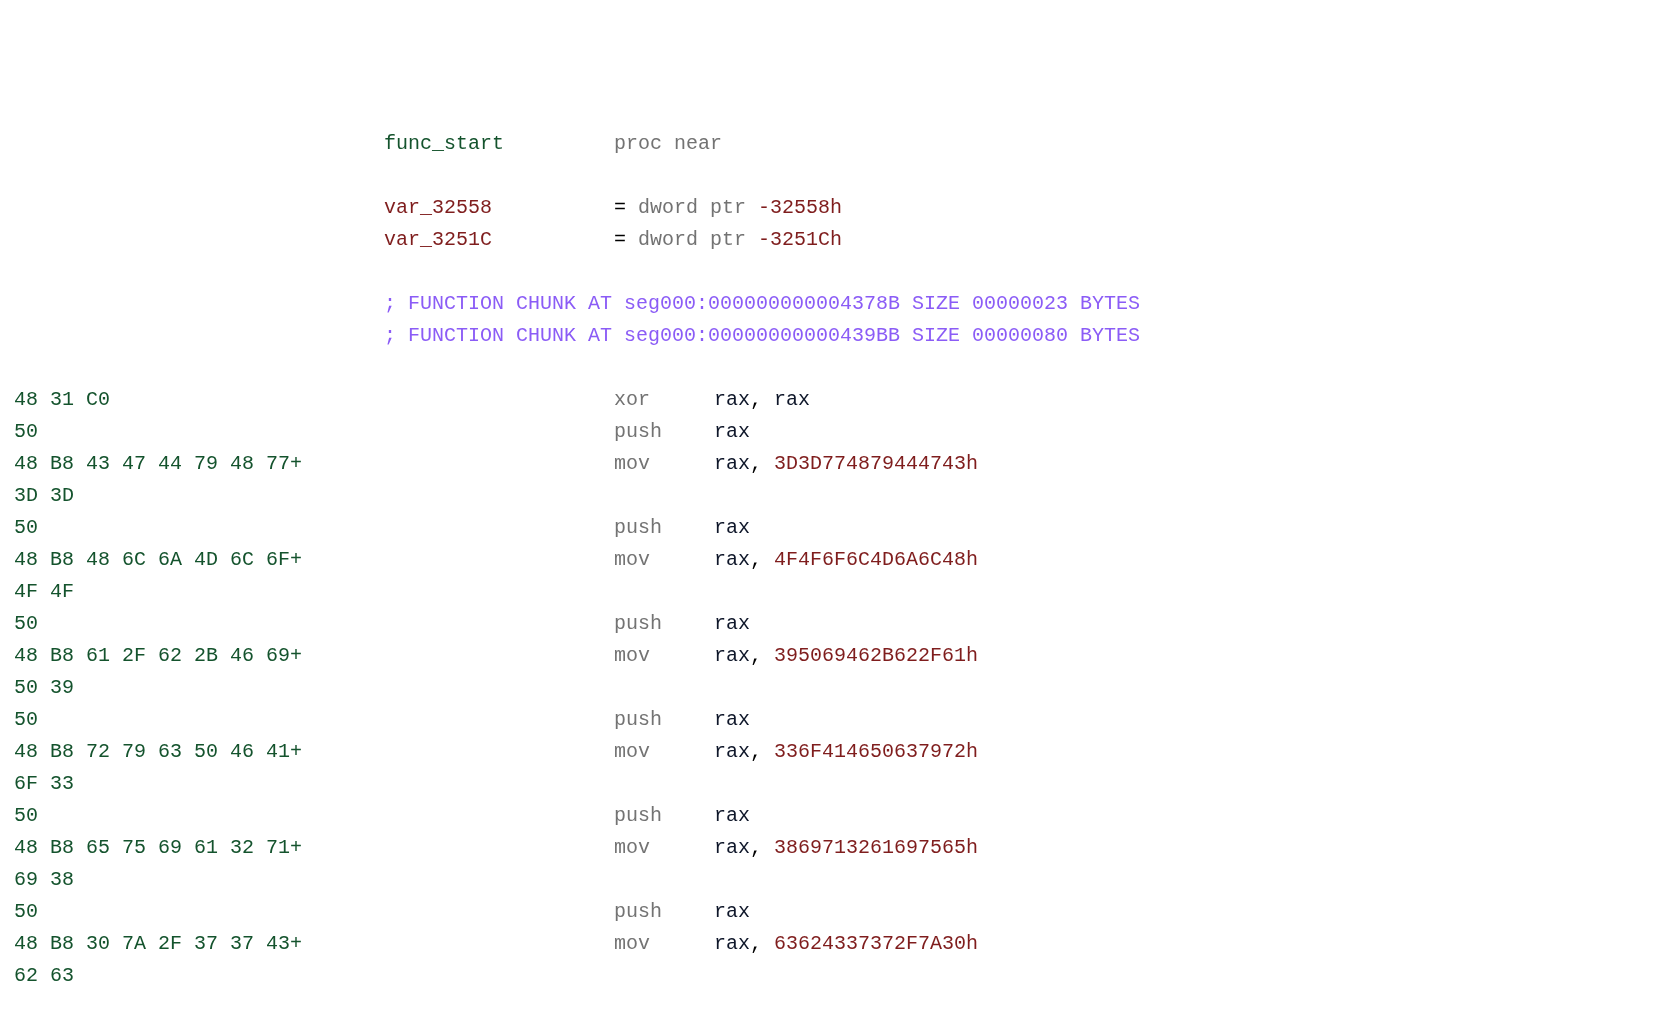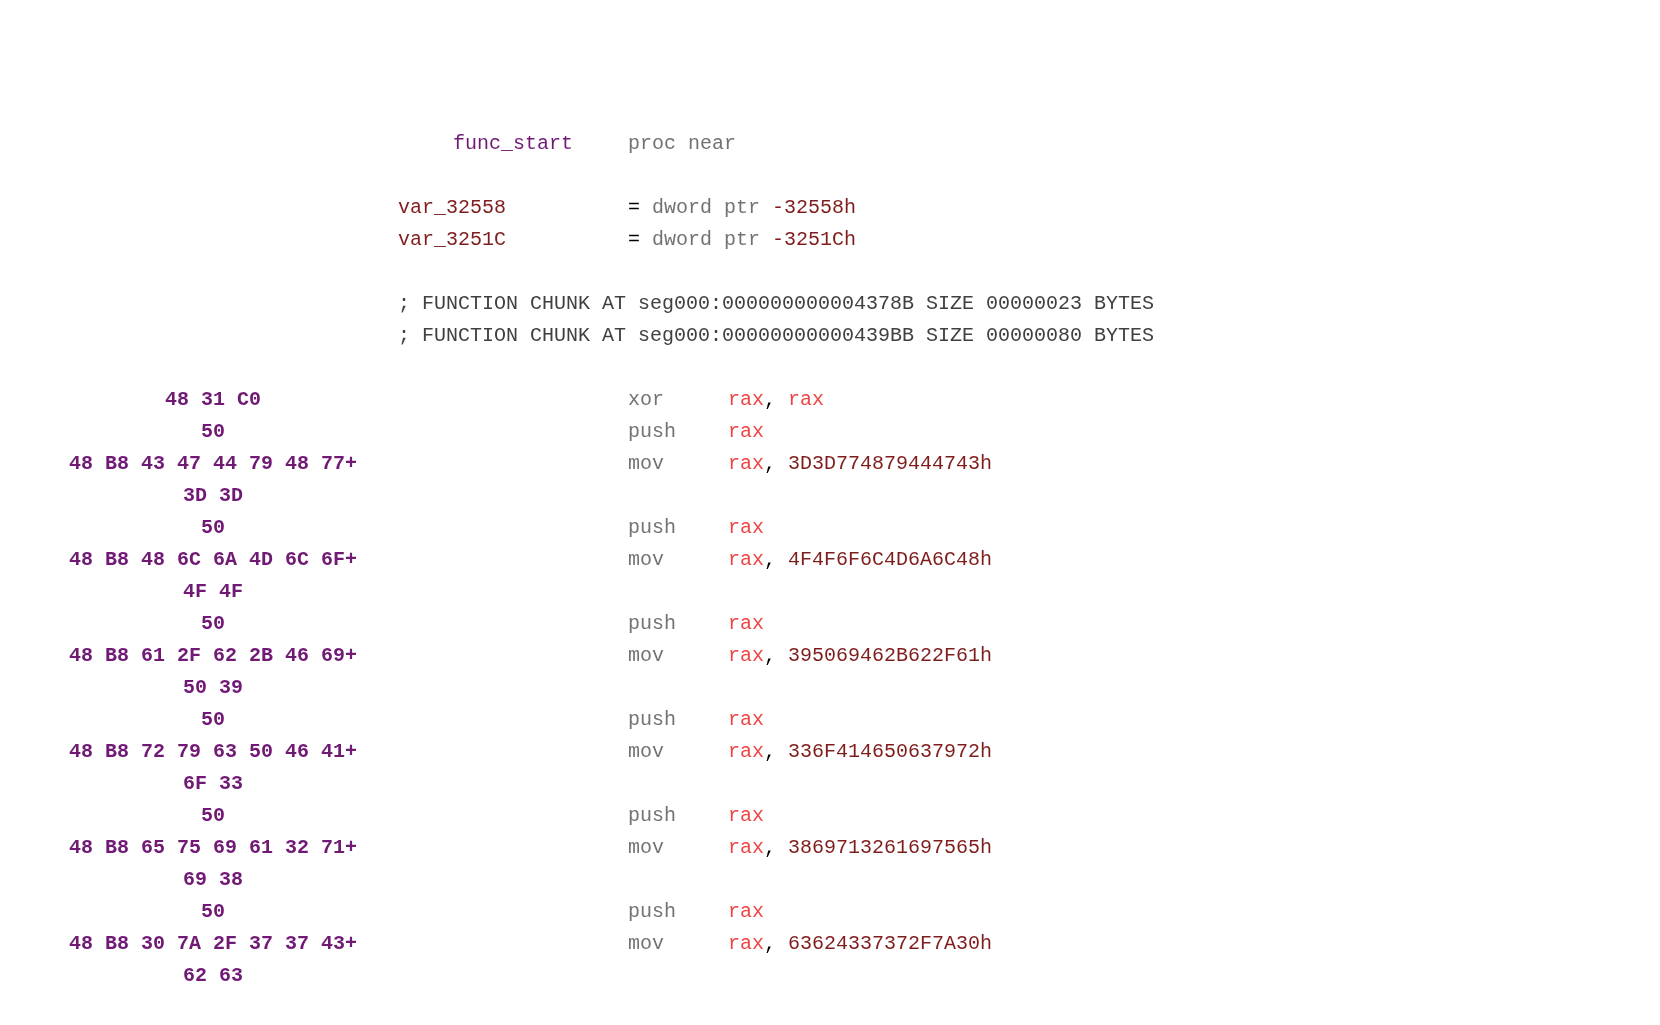--- a/index.html
+++ b/index.html
@@ -12,28 +12,27 @@
       white-space: pre;
       overflow-x: auto;
     }
     .line {
       display: flex;
     }
     .hex-col {
       width: 370px;
       display: inline-block;
       flex-shrink: 0;
-      padding-left: 28px;
-      font-weight: bold;
+      padding-left: 14px;
     }
-    .blue { color: #701a75; text-align: center; }
+    .blue { color: #14532d; }
     .navy { color: #737373; }
     .green { color: #7f1d1d; }
-    .teal { color: #ef4444; }
-    .gray { color: #404040; }
+    .teal { color: #0f172a; }
+    .gray { color: #8b5cf6; }
     .black { color: #000000; }
   </style>
 </head>
 <body>
 
 
 
 <div id="container"><div class="line"><span class="hex-col"></span><span class="blue" style="display:inline-block;width:230px;">func_start</span><span class="navy">proc near</span></div><div class="line"><span class="hex-col"> </span></div><div class="line"><span class="hex-col"></span><span class="green" style="display:inline-block;width:230px;">var_32558</span><span class="black">= </span><span class="navy">dword</span><span class="black"> </span><span class="navy">ptr</span><span class="green"> -32558h</span></div><div class="line"><span class="hex-col"></span><span class="green" style="display:inline-block;width:230px;">var_3251C</span><span class="black">= </span><span class="navy">dword</span><span class="black"> </span><span class="navy">ptr</span><span class="green"> -3251Ch</span></div><div class="line"><span class="hex-col"> </span></div><div class="line"><span class="hex-col"></span><span class="gray">; FUNCTION CHUNK AT seg000:000000000004378B SIZE 00000023 BYTES</span></div><div class="line"><span class="hex-col"></span><span class="gray">; FUNCTION CHUNK AT seg000:00000000000439BB SIZE 00000080 BYTES</span></div><div class="line"><span class="hex-col"> </span></div><div class="line"><span class="hex-col blue">48 31 C0</span><span style="display: inline-block; width: 230px;"></span><span class="navy" style="display: inline-block; width: 100px;">xor</span><span class="teal">rax</span><span class="black">, </span><span class="teal">rax</span></div><div class="line"><span class="hex-col blue">50</span><span style="display: inline-block; width: 230px;"></span><span class="navy" style="display: inline-block; width: 100px;">push</span><span class="teal">rax</span></div><div class="line"><span class="hex-col blue">48 B8 43 47 44 79 48 77+</span><span style="display: inline-block; width: 230px;"></span><span class="navy" style="display: inline-block; width: 100px;">mov</span><span class="teal">rax</span><span class="black">, </span><span class="green">3D3D774879444743h</span></div><div class="line"><span class="hex-col blue">3D 3D</span></div><div class="line"><span class="hex-col blue">50</span><span style="display: inline-block; width: 230px;"></span><span class="navy" style="display: inline-block; width: 100px;">push</span><span class="teal">rax</span></div><div class="line"><span class="hex-col blue">48 B8 48 6C 6A 4D 6C 6F+</span><span style="display: inline-block; width: 230px;"></span><span class="navy" style="display: inline-block; width: 100px;">mov</span><span class="teal">rax</span><span class="black">, </span><span class="green">4F4F6F6C4D6A6C48h</span></div><div class="line"><span class="hex-col blue">4F 4F</span></div><div class="line"><span class="hex-col blue">50</span><span style="display: inline-block; width: 230px;"></span><span class="navy" style="display: inline-block; width: 100px;">push</span><span class="teal">rax</span></div><div class="line"><span class="hex-col blue">48 B8 61 2F 62 2B 46 69+</span><span style="display: inline-block; width: 230px;"></span><span class="navy" style="display: inline-block; width: 100px;">mov</span><span class="teal">rax</span><span class="black">, </span><span class="green">395069462B622F61h</span></div><div class="line"><span class="hex-col blue">50 39</span></div><div class="line"><span class="hex-col blue">50</span><span style="display: inline-block; width: 230px;"></span><span class="navy" style="display: inline-block; width: 100px;">push</span><span class="teal">rax</span></div><div class="line"><span class="hex-col blue">48 B8 72 79 63 50 46 41+</span><span style="display: inline-block; width: 230px;"></span><span class="navy" style="display: inline-block; width: 100px;">mov</span><span class="teal">rax</span><span class="black">, </span><span class="green">336F414650637972h</span></div><div class="line"><span class="hex-col blue">6F 33</span></div><div class="line"><span class="hex-col blue">50</span><span style="display: inline-block; width: 230px;"></span><span class="navy" style="display: inline-block; width: 100px;">push</span><span class="teal">rax</span></div><div class="line"><span class="hex-col blue">48 B8 65 75 69 61 32 71+</span><span style="display: inline-block; width: 230px;"></span><span class="navy" style="display: inline-block; width: 100px;">mov</span><span class="teal">rax</span><span class="black">, </span><span class="green">3869713261697565h</span></div><div class="line"><span class="hex-col blue">69 38</span></div><div class="line"><span class="hex-col blue">50</span><span style="display: inline-block; width: 230px;"></span><span class="navy" style="display: inline-block; width: 100px;">push</span><span class="teal">rax</span></div><div class="line"><span class="hex-col blue">48 B8 30 7A 2F 37 37 43+</span><span style="display: inline-block; width: 230px;"></span><span class="navy" style="display: inline-block; width: 100px;">mov</span><span class="teal">rax</span><span class="black">, </span><span class="green">63624337372F7A30h</span></div><div class="line"><span class="hex-col blue">62 63</span></div></div>
 
 

